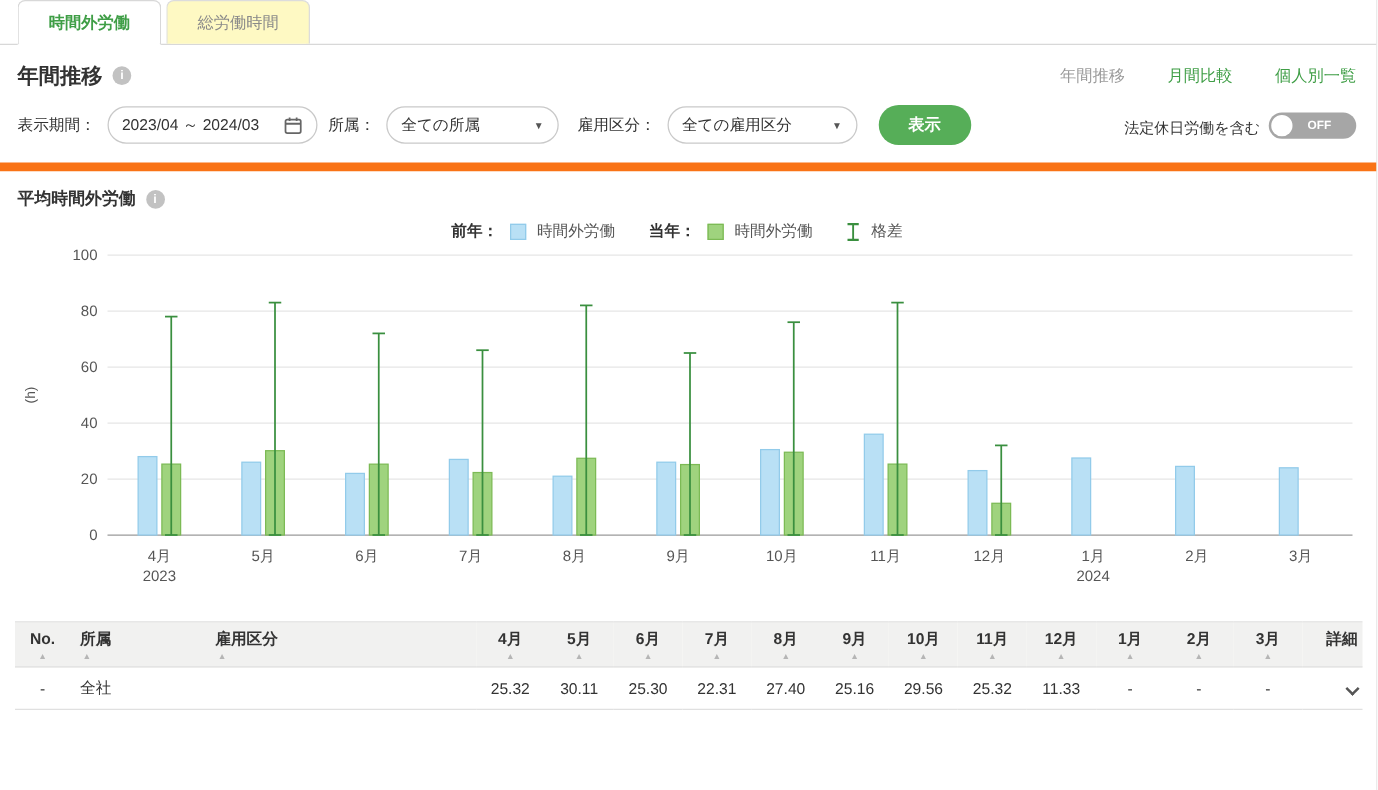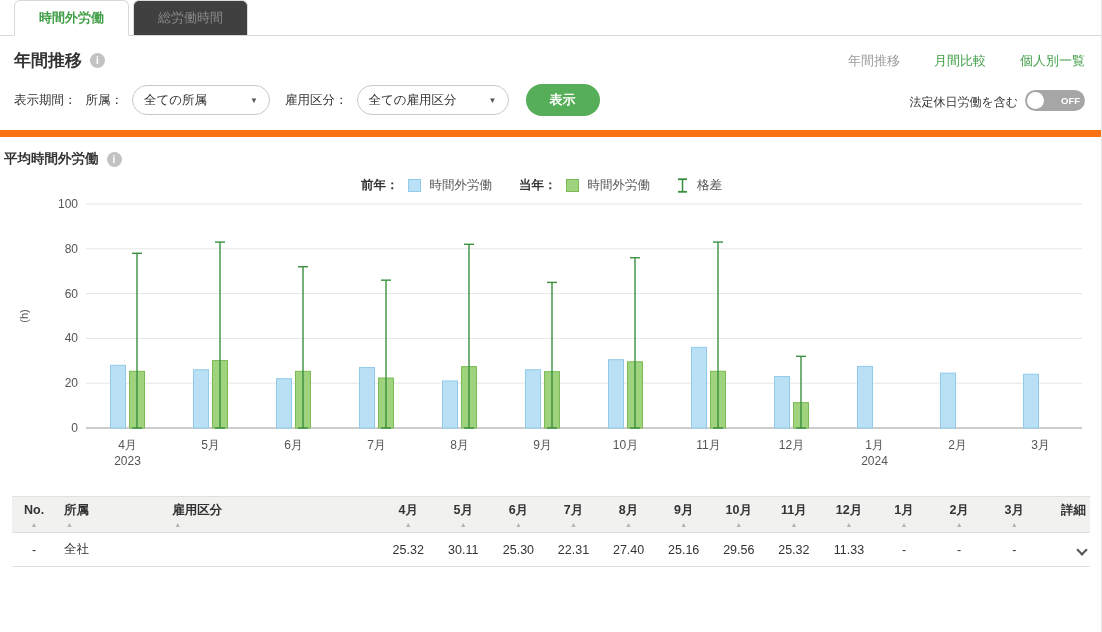--- a/index.html
+++ b/index.html
@@ -9,21 +9,21 @@
 
   
   .topbar { display:flex; justify-content:space-between; align-items:center; padding:10px 16px 6px 14px; }
   .page-title { font-size:21px; font-weight:bold; color:#46a04c; }
   .excel-btn { display:inline-flex; align-items:center; gap:6px; color:#2f9e44; font-size:13px; cursor:pointer; }
 
   
   .tabstrip { display:flex; gap:4px; padding:0 0 0 14px; border-bottom:1px solid #d8d8d8; align-items:flex-end; }
   .tab { padding:8px 24px; font-size:13px; border-radius:6px 6px 0 0; cursor:pointer; }
   .tab.active { background:#fff; border:1px solid #d8d8d8; border-bottom:1px solid #fff; margin-bottom:-1px; color:#3f9e46; font-weight:bold; }
-  .tab.inactive { background:#404040; border:1px solid #dcdcdc; border-bottom:none; color:#8a8a8a; }
+  .tab.inactive { background:#fef9c3; border:1px solid #dcdcdc; border-bottom:none; color:#8a8a8a; }
 
   
   .section-head { display:flex; justify-content:space-between; align-items:center; padding:13px 16px 6px 14px; }
   .section-title-wrap { display:flex; align-items:center; gap:8px; }
   .section-title { font-size:17px; font-weight:bold; color:#333; }
   .info { width:15px; height:15px; border-radius:50%; background:#c2c2c2; color:#fff; font-size:10px; font-weight:bold;
     display:inline-flex; align-items:center; justify-content:center; flex:none; }
   .view-links { display:flex; gap:34px; font-size:13px; }
   .view-link { color:#3f9e46; cursor:pointer; }
   .view-link.current { color:#9a9a9a; cursor:default; }
@@ -34,26 +34,26 @@
   .pill { display:flex; align-items:center; justify-content:space-between; gap:8px; border:1px solid #c9c9c9;
     border-radius:16px; height:30px; padding:0 11px; font-size:12.5px; color:#333; background:#fff; cursor:pointer; white-space:nowrap; }
   .pill-date { width:168px; }
   .pill-dept { width:138px; margin-right:6px;gap:12px; }
   .pill-emp  { width:152px; margin-right:8px; }
   .caret { font-size:8px; color:#555; }
   .show-btn { background:#56ae58; color:#fff; border:none; border-radius:17px; height:32px; padding:0 24px;
     font-size:13px; font-weight:bold; cursor:pointer; font-family:inherit; }
   .filters .spacer { flex:1; }
   .toggle-wrap { display:flex; align-items:flex-end; gap:7px; font-size:12px; }
-  .toggle { width:60px; height:21px; border-radius:11px; background:#a6a6a6; position:relative; display:inline-flex;
-    align-items:center; justify-content:flex-end; padding:0 5px; color:#fff; font-size:9.5px; font-weight:bold; cursor:pointer; }
+  .toggle { width:70px; height:21px; border-radius:11px; background:#a6a6a6; position:relative; display:inline-flex;
+    align-items:center; justify-content:flex-end; padding:0 20px; color:#fff; font-size:9.5px; font-weight:bold; cursor:pointer; }
   .toggle .knob { position:absolute; left:2px; top:2px; width:17px; height:17px; border-radius:50%; background:#fff; }
 
   
-  .chart-head { display:flex; align-items:center; gap:8px; padding:13px 16px 0 4px; }
+  .chart-head { display:flex; align-items:center; gap:8px; padding:13px 16px 0 14px; }
   .chart-title { font-size:13.5px; font-weight:bold; color:#333; }
   .legend { display:flex; justify-content:center; align-items:center; gap:9px; padding:9px 0 2px; font-size:12.5px; }
   .legend .prefix { font-weight:bold; color:#333; }
   .legend .series-name { color:#555; margin-right:18px; }
   .sw { width:13px; height:13px; display:inline-block; border:1px solid; }
   .chart-wrap { padding:0 12px; }
 
   
   .table-wrap { padding:0 12px; margin-top:8px; }
   table { width:1078px; border-collapse:collapse; font-size:12.5px; table-layout:fixed; }
@@ -90,20 +90,29 @@
     </div>
     <div class="view-links">
       <span class="view-link current">年間推移</span>
       <span class="view-link">月間比較</span>
       <span class="view-link">個人別一覧</span>
     </div>
   </div>
 
   <div class="filters">
     <span class="f-label">表示期間：</span>
+    <div class="pill pill-date">
+      <span>2023/04 ～ 2024/03</span>
+      <svg width="15" height="15" viewBox="0 0 16 16">
+        <rect x="1.5" y="2.8" width="13" height="11.6" rx="1.5" fill="none" stroke="#666" stroke-width="1.5"></rect>
+        <line x1="1.5" y1="6.4" x2="14.5" y2="6.4" stroke="#666" stroke-width="1.5"></line>
+        <line x1="5" y1="1" x2="5" y2="4" stroke="#666" stroke-width="1.5"></line>
+        <line x1="11" y1="1" x2="11" y2="4" stroke="#666" stroke-width="1.5"></line>
+      </svg>
+    </div>
     <span class="f-label">所属：</span>
     <div class="pill pill-dept">
       <span>全ての所属</span>
       <span class="caret">▼</span>
     </div>
     <span class="f-label">雇用区分：</span>
     <div class="pill pill-emp">
       <span>全ての雇用区分</span>
       <span class="caret">▼</span>
     </div>

